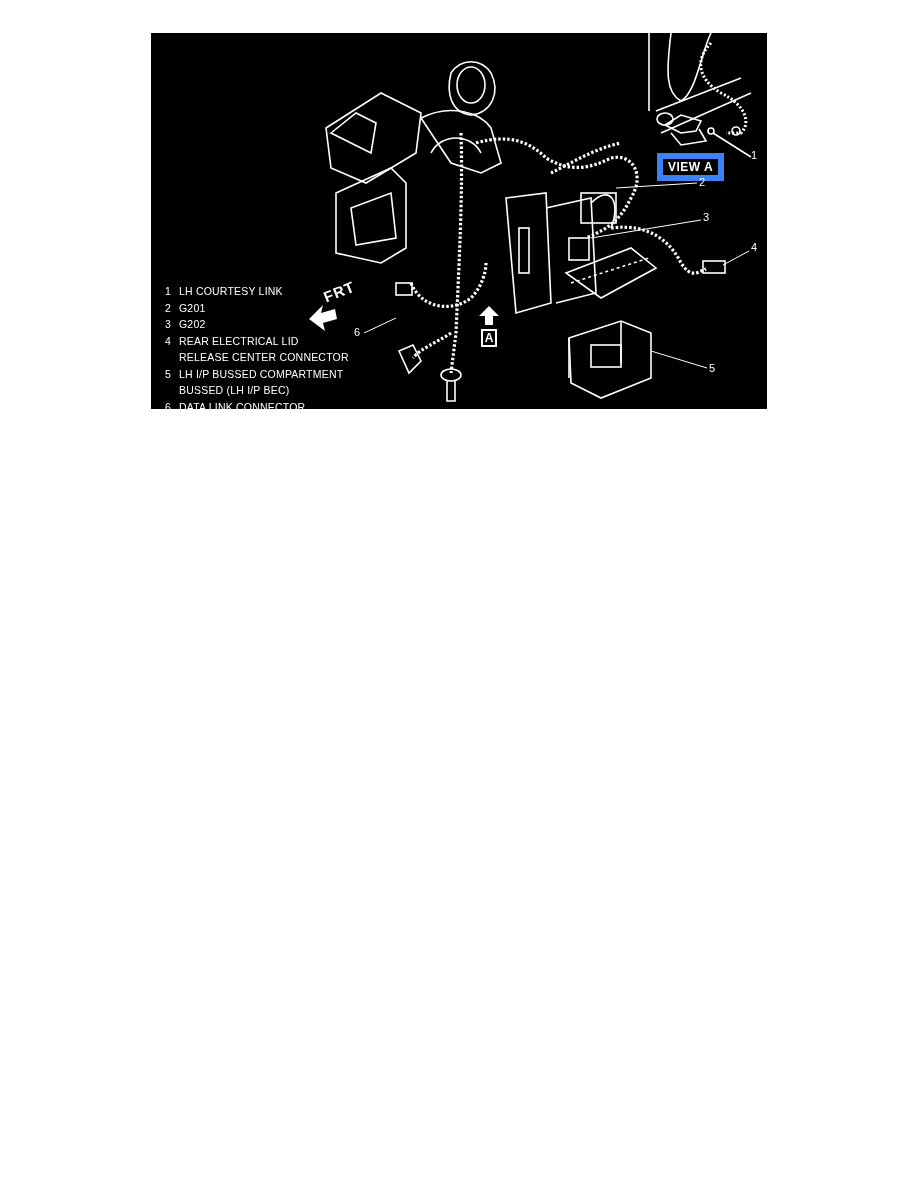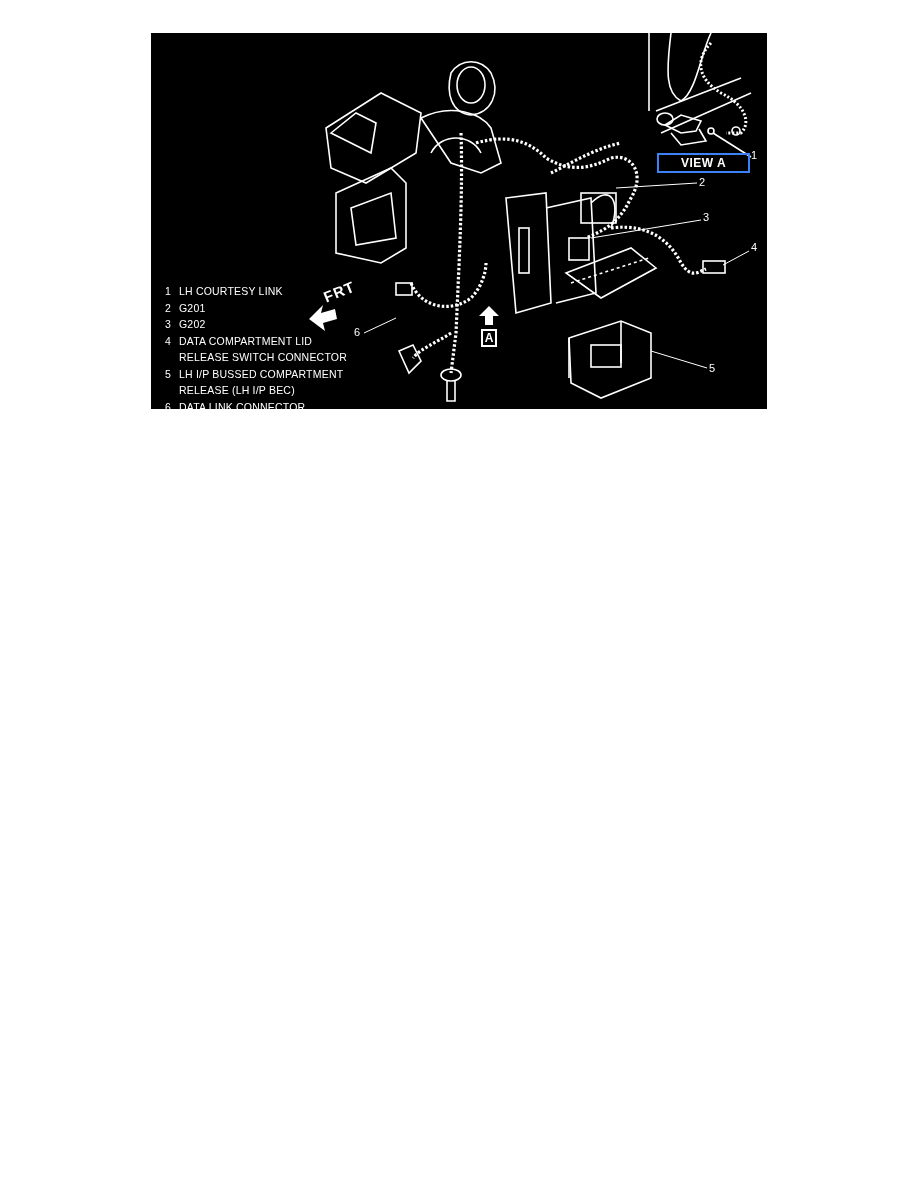--- a/index.html
+++ b/index.html
@@ -4,21 +4,21 @@
 <style>
   html, body { margin: 0; padding: 0; background: #ffffff; }
   body { width: 918px; height: 1188px; position: relative; overflow: hidden; font-family: "Liberation Sans", sans-serif; }
   .figure { position: absolute; left: 151px; top: 33px; width: 616px; height: 376px; background: #000000; overflow: hidden; }
   .figure svg { position: absolute; left: 0; top: 0; }
   .legend { position: absolute; left: 14px; top: 250px; color: #ffffff; font-family: "Liberation Sans", sans-serif; font-size: 10.5px; line-height: 16.5px; letter-spacing: 0.2px; }
   .legend .row { display: flex; white-space: nowrap; }
   .legend .num { width: 14px; display: inline-block; }
   .legend .cont { padding-left: 14px; }
   .callout { position: absolute; color: #ffffff; font-size: 11px; font-family: "Liberation Sans", sans-serif; }
-  .view-a { position: absolute; left: 506px; top: 120px; border: 2px solid #3b82f6; color: #ffffff; font-weight: bold; font-size: 12px; padding: 1px 22px; letter-spacing: 0.5px; }
+  .view-a { position: absolute; left: 506px; top: 120px; border: 6px solid #3b82f6; color: #ffffff; font-weight: bold; font-size: 12px; padding: 1px 5px; letter-spacing: 0.5px; }
   .frt { position: absolute; left: 172px; top: 250px; color: #fff; font-weight: bold; font-size: 15px; transform: rotate(-22deg); letter-spacing: 1px; }
   .a-box { position: absolute; left: 330px; top: 296px; border: 2px solid #ffffff; color: #ffffff; font-weight: bold; font-size: 12px; width: 12px; height: 14px; line-height: 14px; text-align: center; }
 </style>
 </head>
 <body>
 
 <div class="figure">
   <svg width="616" height="376" viewBox="0 0 616 376" fill="none" stroke="#ffffff" stroke-width="1.6">
 
     <g>
@@ -107,30 +107,30 @@
     <div class="row">
         <span class="num">2</span>
         <span>G201</span>
       </div>
     <div class="row">
         <span class="num">3</span>
         <span>G202</span>
       </div>
     <div class="row">
         <span class="num">4</span>
-        <span>DATA COMPARTMENT LID</span>
+        <span>REAR ELECTRICAL LID</span>
       </div>
     <div class="row cont">
-        <span>RELEASE SWITCH CONNECTOR</span>
+        <span>RELEASE CENTER CONNECTOR</span>
       </div>
     <div class="row">
         <span class="num">5</span>
         <span>LH I/P BUSSED COMPARTMENT</span>
       </div>
     <div class="row cont">
-        <span>RELEASE (LH I/P BEC)</span>
+        <span>BUSSED (LH I/P BEC)</span>
       </div>
     <div class="row">
         <span class="num">6</span>
         <span>DATA LINK CONNECTOR</span>
       </div>
   </div>
 </div>
 
 </body></html>

